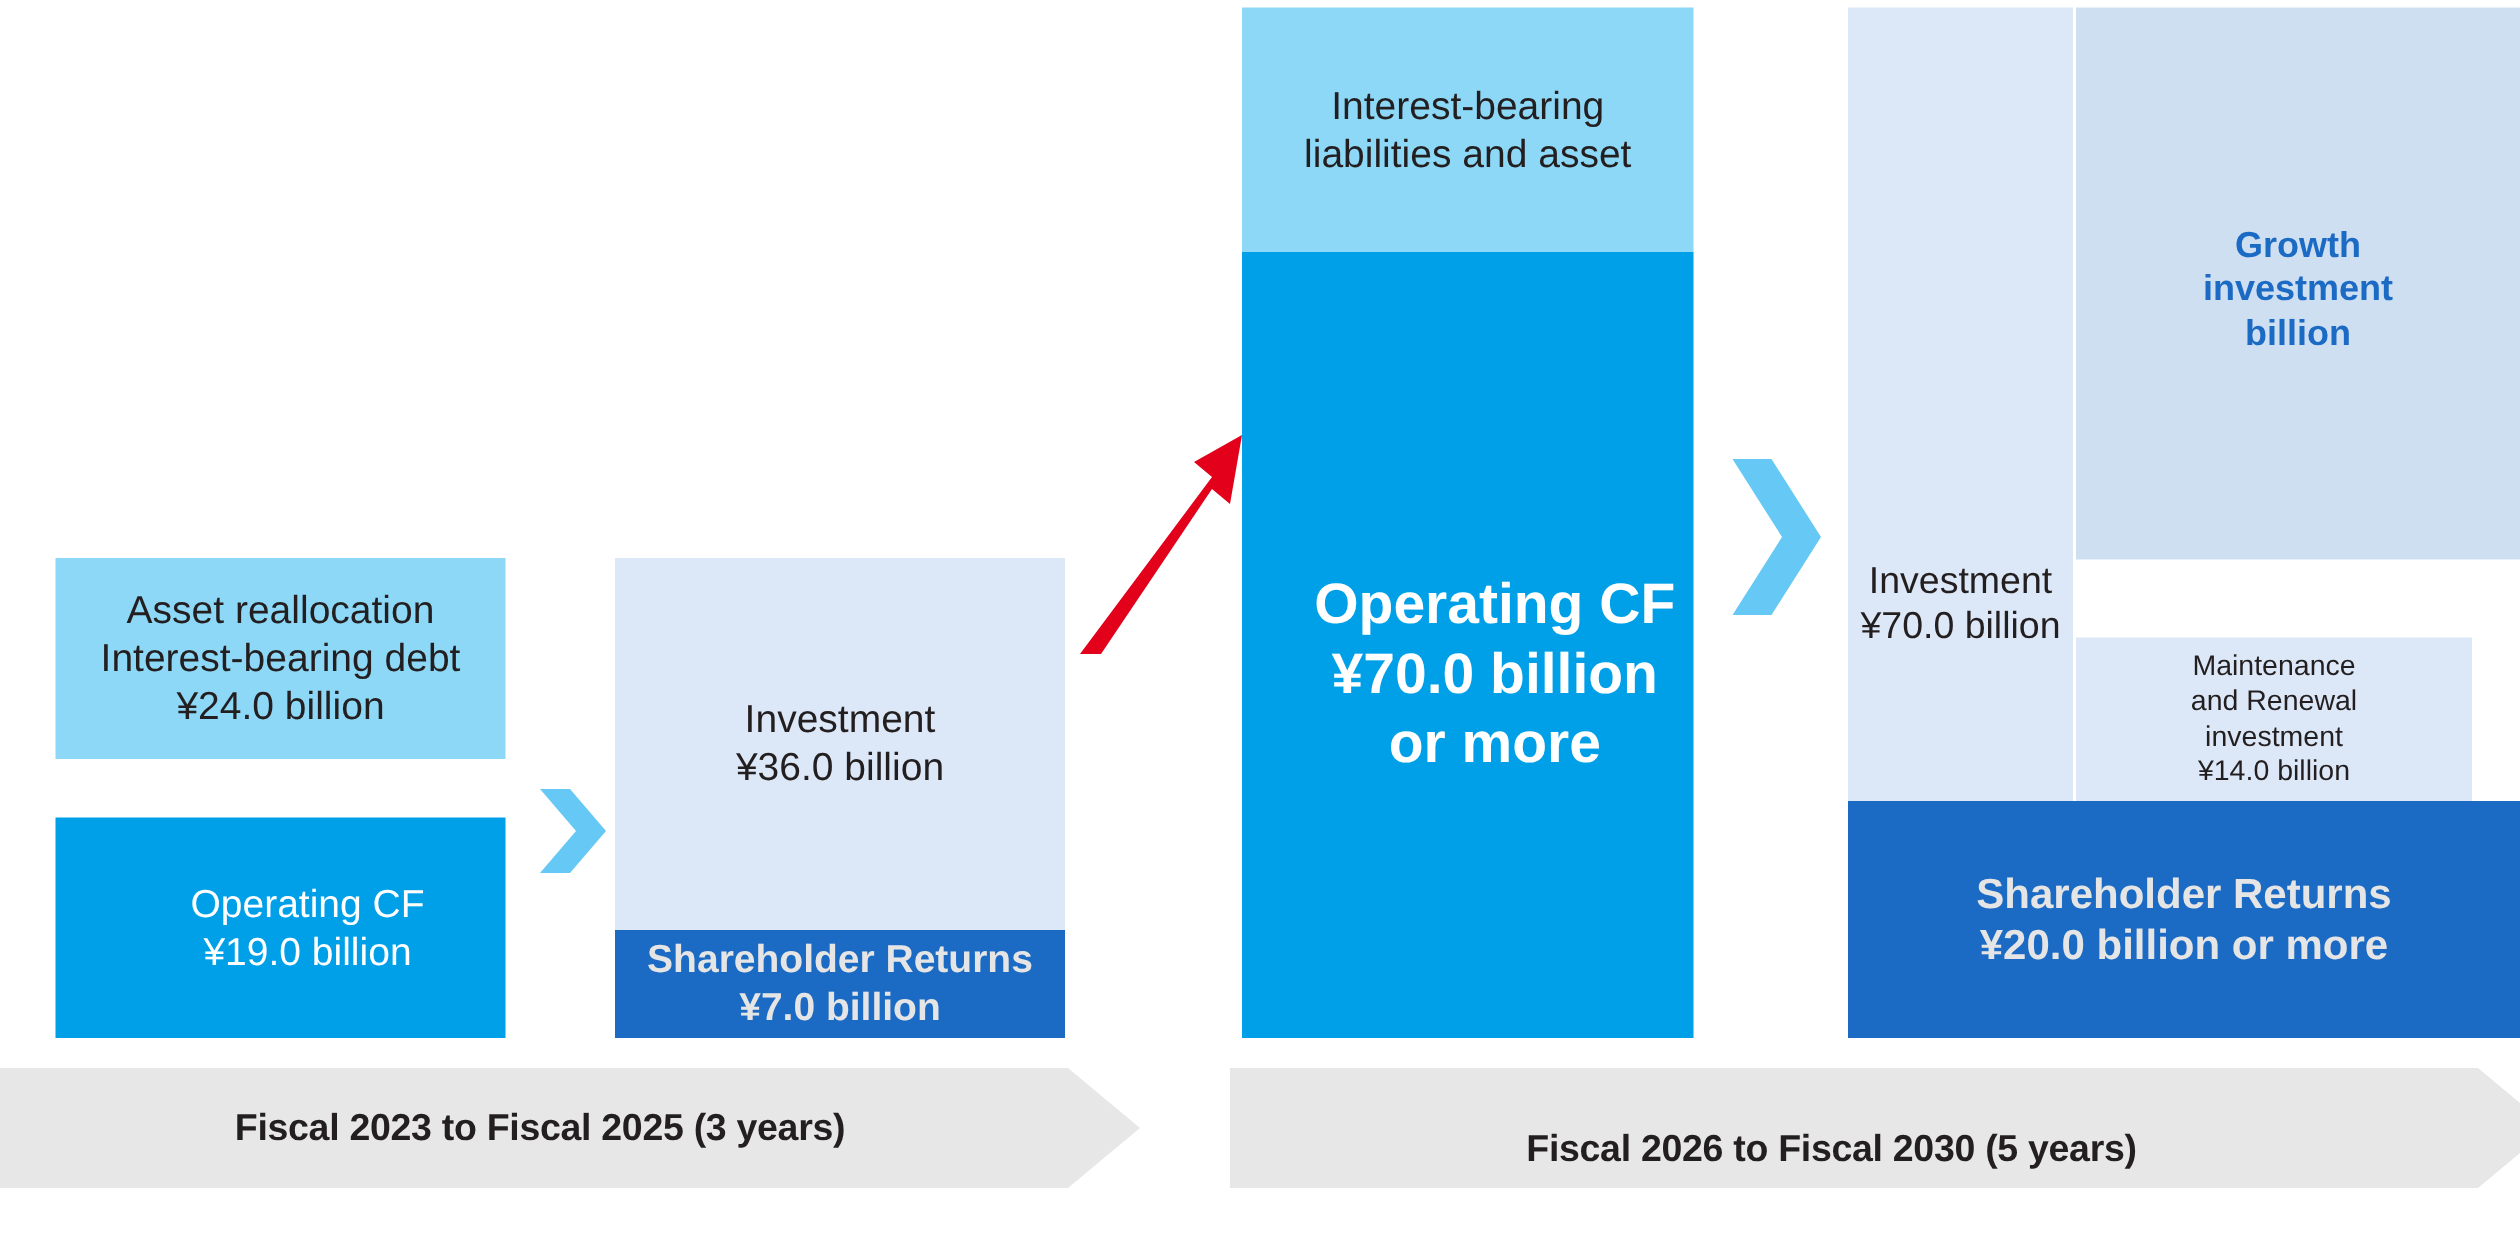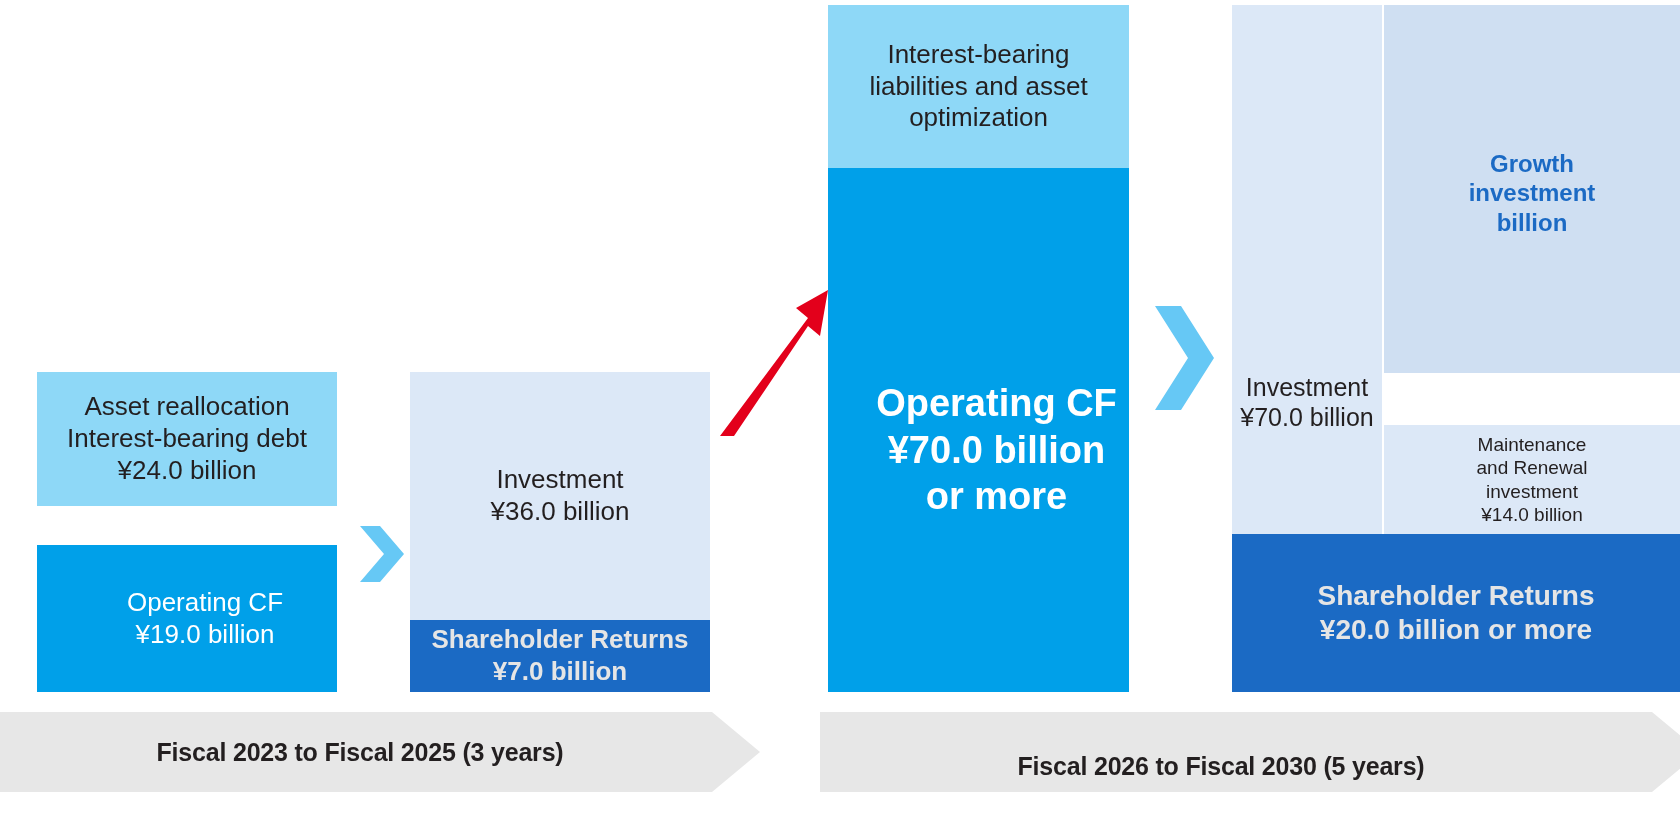--- a/index.html
+++ b/index.html
@@ -116,21 +116,20 @@
   <div class="redarrow" style="left:712px; top:284px; width:116px; height:152px;">
     <svg width="116" height="152" viewBox="0 0 116 152" aria-hidden="true">
       <polygon points="8,152 96,34 84,24 116,6 108,52 96,42 22,152" fill="#e3001b"></polygon>
     </svg>
   </div>
 
   <div class="seg c-lightcyan t-26" style="left:828px; top:5px; width:301px; height:163px;">
     <div class="lines">
       <span class="ln">Interest-bearing</span>
       <span class="ln">liabilities and asset</span>
-      <span class="ln">optimization</span>
     </div>
   </div>
 
   <div class="seg c-brightblue t-38 bold" style="left:828px; top:168px; width:301px; height:524px;">
     <div class="lines" style="margin-top:40px;">
       <span class="ln">Operating CF</span>
       <span class="ln">¥70.0 billion</span>
       <span class="ln">or more</span>
     </div>
   </div>
@@ -149,21 +148,21 @@
   </div>
 
   <div class="seg c-midblue t-24 bold" style="left:1384px; top:5px; width:296px; height:368px;">
     <div class="lines" style="margin-top:8px;">
       <span class="ln">Growth</span>
       <span class="ln">investment</span>
       <span class="ln">billion</span>
     </div>
   </div>
 
-  <div class="seg c-paleblue t-19" style="left:1384px; top:425px; width:296px; height:109px;">
+  <div class="seg c-paleblue t-19" style="left:1384px; top:425px; width:264px; height:109px;">
     <div class="lines">
       <span class="ln">Maintenance</span>
       <span class="ln">and Renewal</span>
       <span class="ln">investment</span>
       <span class="ln">¥14.0 billion</span>
     </div>
   </div>
 
   <div class="seg c-darkblue t-28 bold" style="left:1232px; top:534px; width:448px; height:158px;">
     <div class="lines">

